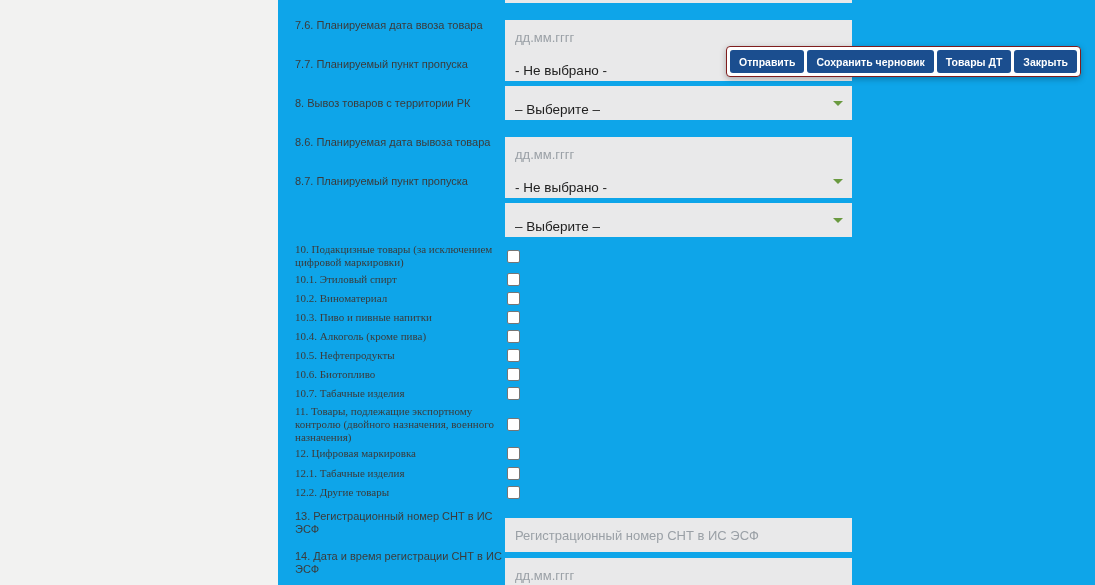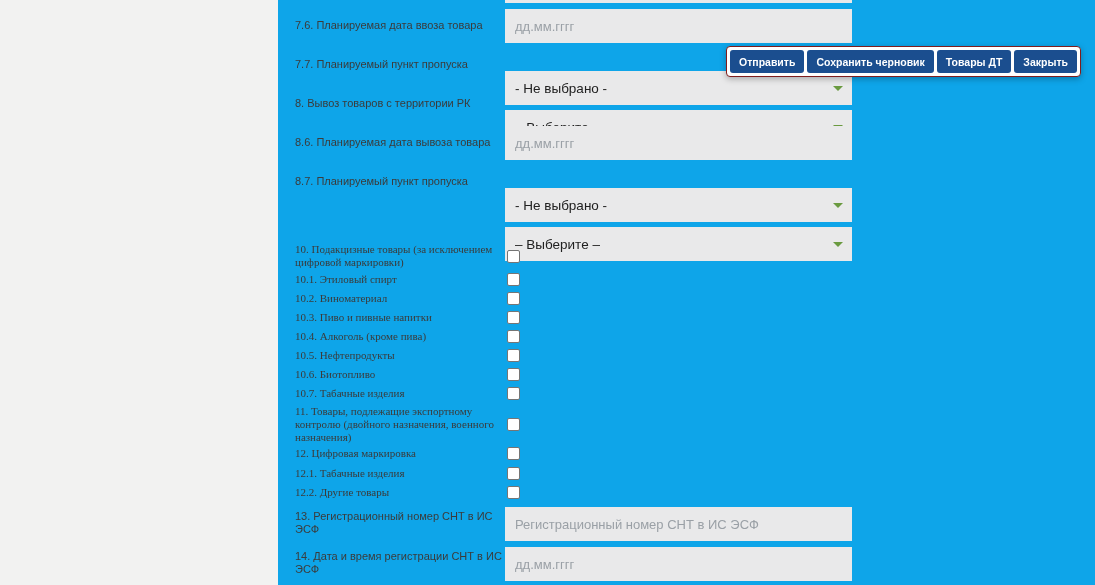--- a/index.html
+++ b/index.html
@@ -6,25 +6,25 @@
   *{box-sizing:border-box;}
   body{font-family:"Liberation Sans", sans-serif;}
   #screen{position:relative;width:1095px;height:585px;background:#0ea5e9;overflow:hidden;}
   .left-panel{position:absolute;left:0;top:0;width:278px;height:585px;background:#f2f2f1;}
   .field-sliver{position:absolute;left:505px;top:0;width:347px;height:3px;background:#e9e9ea;}
 
   
   .frow{position:absolute;left:0;width:100%;height:34px;}
   .flbl{position:absolute;left:295px;top:0;width:215px;height:34px;display:flex;align-items:center;
         font-size:11px;line-height:13px;color:#3b3b3b;}
-  .tfield{position:absolute;left:505px;top:1px;width:347px;height:34px;background:#e9e9ea;border:none;
+  .tfield{position:absolute;left:505px;top:12px;width:347px;height:34px;background:#e9e9ea;border:none;
           padding:9px 10px;font-family:"Liberation Sans", sans-serif;font-size:13px;color:#212121;outline:none;}
   .tfield::placeholder{color:#9aa0a6;opacity:1;}
   .sfield{position:absolute;left:505px;top:0;width:347px;height:34px;background:#e9e9ea;
-          display:flex;align-items:center;padding:16px 10px;cursor:pointer;margin-top:24px;}
+          display:flex;align-items:flex-start;padding:16px 10px;cursor:pointer;}
   .sval{font-size:13.5px;color:#212121;}
   .caret{position:absolute;right:9px;top:15px;width:0;height:0;
          border-left:5px solid transparent;border-right:5px solid transparent;border-top:5px solid #6a9a40;}
 
   
   .cbrow{position:absolute;left:295px;width:245px;display:flex;align-items:center;}
   .cblbl{width:212px;flex:0 0 212px;font-size:11px;line-height:13px;color:#3b3b3b;padding-right:8px;font-family:Liberation Serif, serif;}
   .cb{flex:0 0 13px;width:13px;height:13px;border:1px solid #757575;border-radius:2px;background:#ffffff;cursor:pointer;}
 
   

